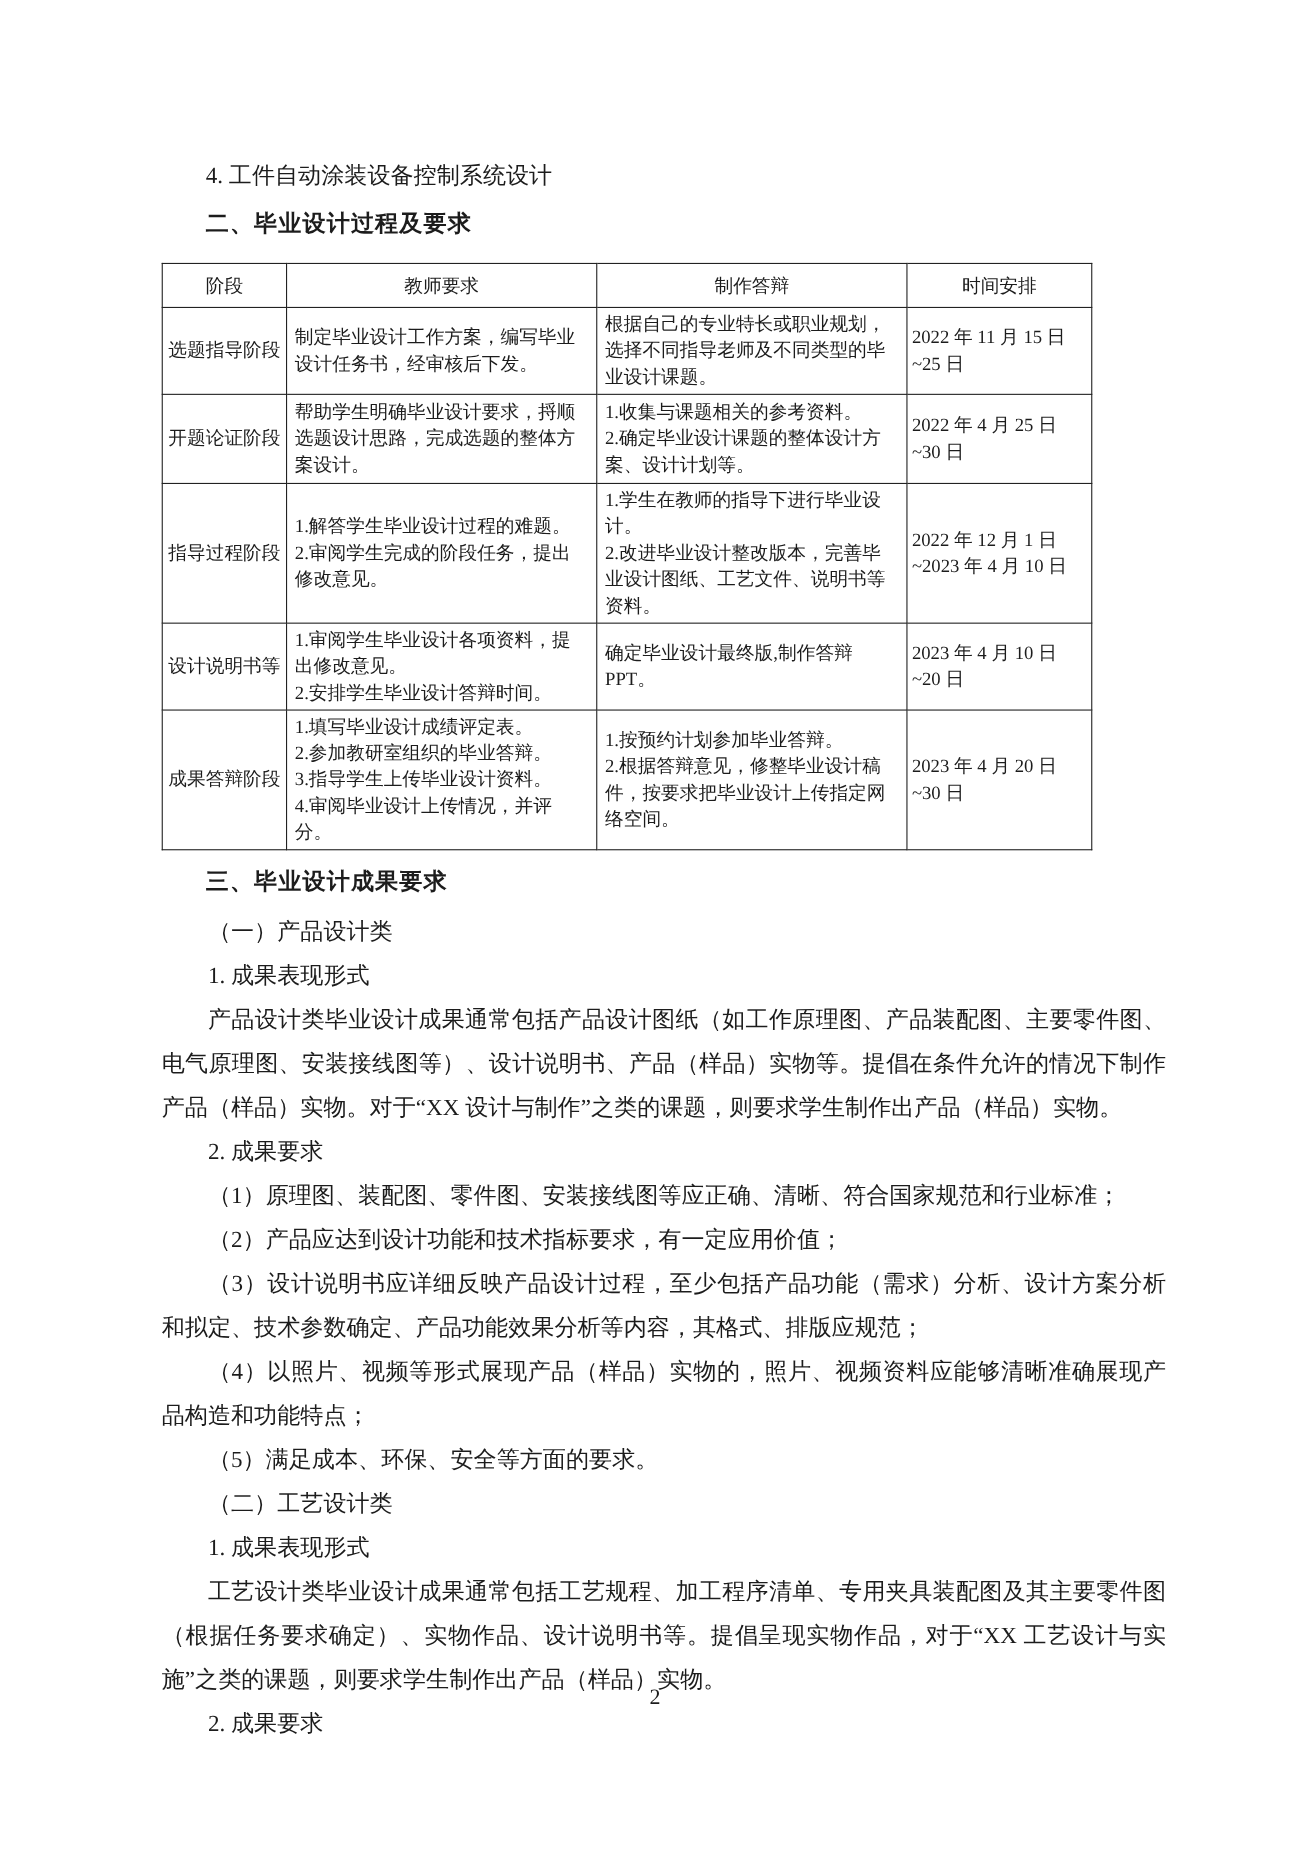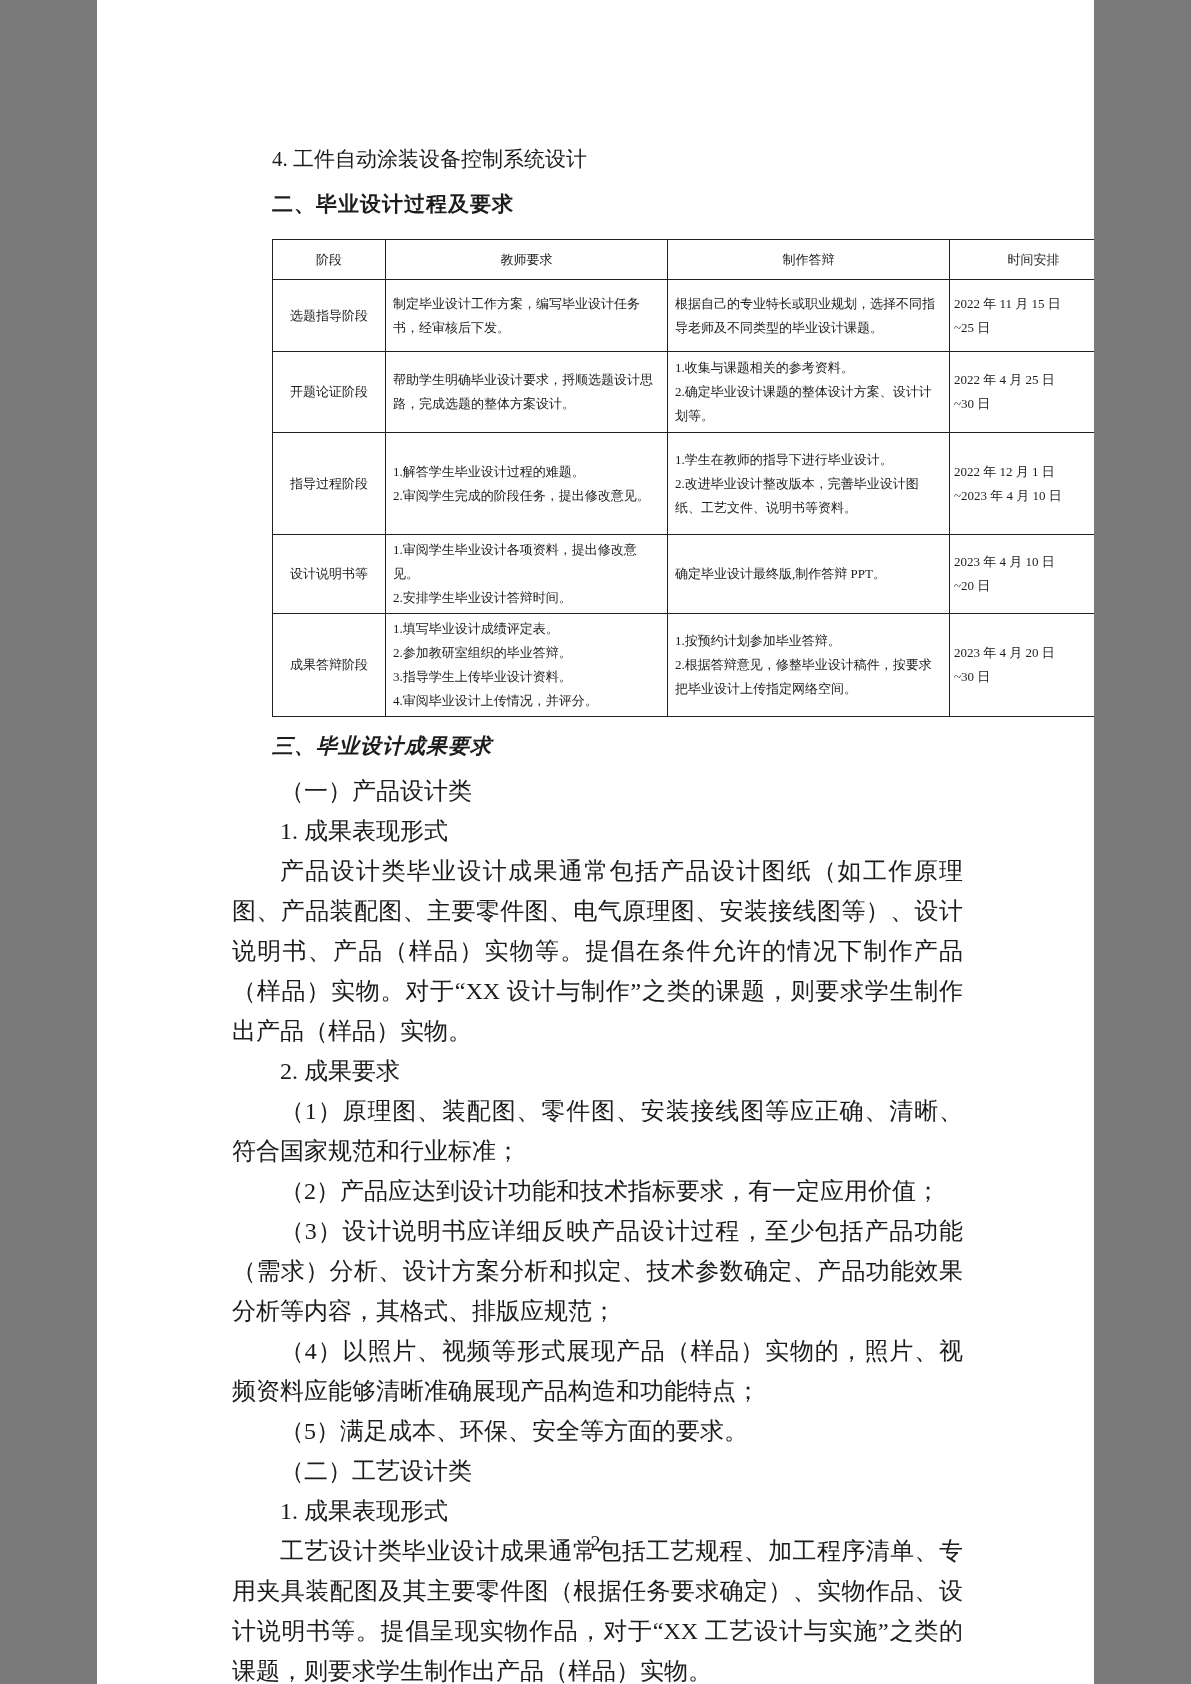--- a/index.html
+++ b/index.html
@@ -1,73 +1,72 @@
 <!DOCTYPE html>
 <html><head>
 <meta charset="utf-8">
 <style>
   * { margin: 0; padding: 0; box-sizing: border-box; }
   html, body { background: #7a7a7a; }
   .page {
     position: relative;
-    width: 997px;
+    width: 1191px;
     height: 1684px;
     margin: 0 auto;
     background: #ffffff;
     color: #1c1c1c;
     font-family: "Liberation Serif", "DejaVu Serif", serif;
     overflow: hidden;
+    padding-left: 12px;
   }
   .content {
     padding: 145px 131px 0 135px;
   }
   .item4 {
     font-size: 21px;
     line-height: 28px;
     padding-left: 40px;
   }
   .heading {
     font-family: "Liberation Sans", "DejaVu Sans", sans-serif;
     font-weight: bold;
     font-size: 21px;
     line-height: 30px;
     margin: 16px 0 20px 40px;
     letter-spacing: 1px;
   }
   .heading.h3 {
     margin: 14px 0 10px 40px;
-    font-style: italic;
   }
   table.process {
     width: 845px;
     border-collapse: collapse;
     table-layout: fixed;
-    font-size: 13px;
-    margin-left: 40px;
+    font-size: 17px;
   }
   table.process th, table.process td {
     border: 1.5px solid #222222;
     vertical-align: middle;
     line-height: 24px;
     font-weight: normal;
   }
   table.process th {
     height: 40px;
     text-align: center;
   }
   td.stage { text-align: center; padding: 2px 4px; }
   td.text  { text-align: left; padding: 3px 7px; white-space: pre-line; }
   td.time  { padding: 2px 4px; }
   tr.r1 td { height: 72px; }
   tr.r2 td { height: 81px; }
   tr.r3 td { height: 102px; }
   tr.r4 td { height: 77px; }
   tr.r5 td { height: 101px; }
   .para {
-    font-size: 24px;
+    font-size: 21px;
     line-height: 40px;
     text-indent: 2em;
     text-align: justify;
   }
   .page-number {
     position: absolute;
     left: 0;
     right: 0;
     top: 1532px;
     text-align: center;

